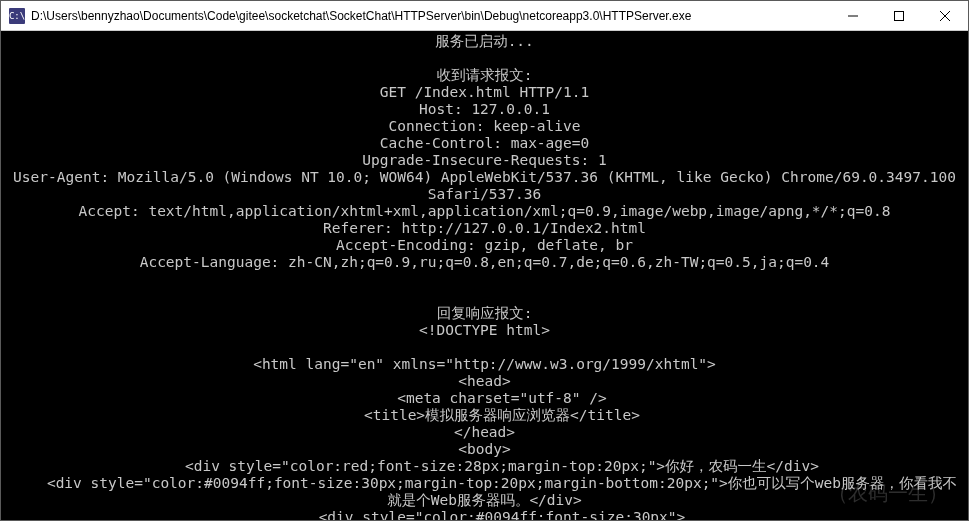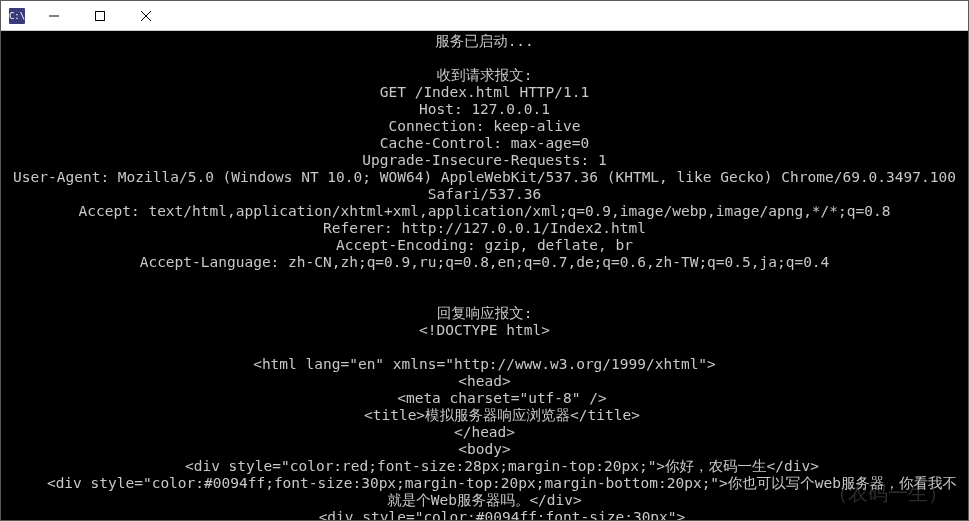--- a/index.html
+++ b/index.html
@@ -13,20 +13,21 @@
   .win-btn svg { width: 10px; height: 10px; }
   .console { flex: 1; background: #000; color: #c8c8c8; font-family: "NSimSun", "SimSun", Consolas, monospace; font-size: 14.5px; line-height: 17px; padding: 2px 4px; white-space: pre-wrap; word-break: break-all; overflow: hidden; position: relative; text-align: center; }
   .watermark { position: absolute; right: 20px; bottom: 18px; color: rgba(180,180,180,0.25); font-size: 20px; font-family: "SimSun", serif; pointer-events: none; }
 </style>
 </head>
 <body>
 
 <div class="window">
   <div class="titlebar">
     <div class="title-icon">C:\</div>
+    <div class="title-text">D:\Users\bennyzhao\Documents\Code\gitee\socketchat\SocketChat\HTTPServer\bin\Debug\netcoreapp3.0\HTTPServer.exe</div>
     <div class="win-controls">
       <div class="win-btn">
         <svg viewBox="0 0 10 10">
             <line x1="0" y1="5" x2="10" y2="5" stroke="currentColor" stroke-width="1"></line>
           </svg>
       </div>
       <div class="win-btn">
         <svg viewBox="0 0 10 10">
             <rect x="0.5" y="0.5" width="9" height="9" fill="none" stroke="currentColor" stroke-width="1"></rect>
           </svg>

